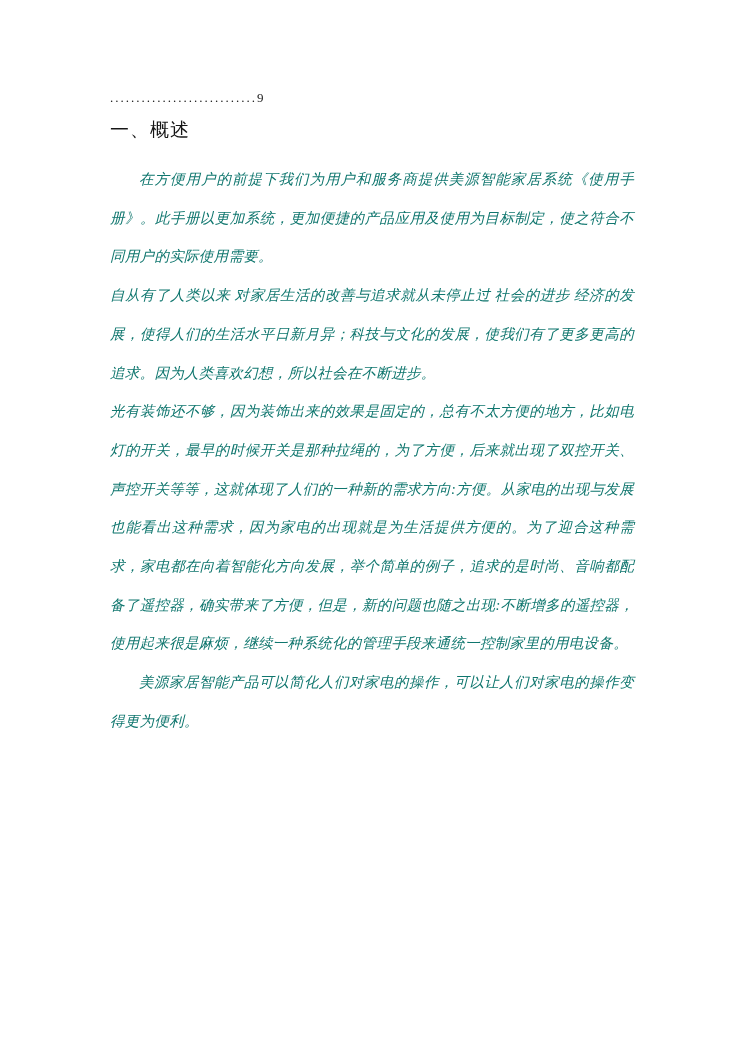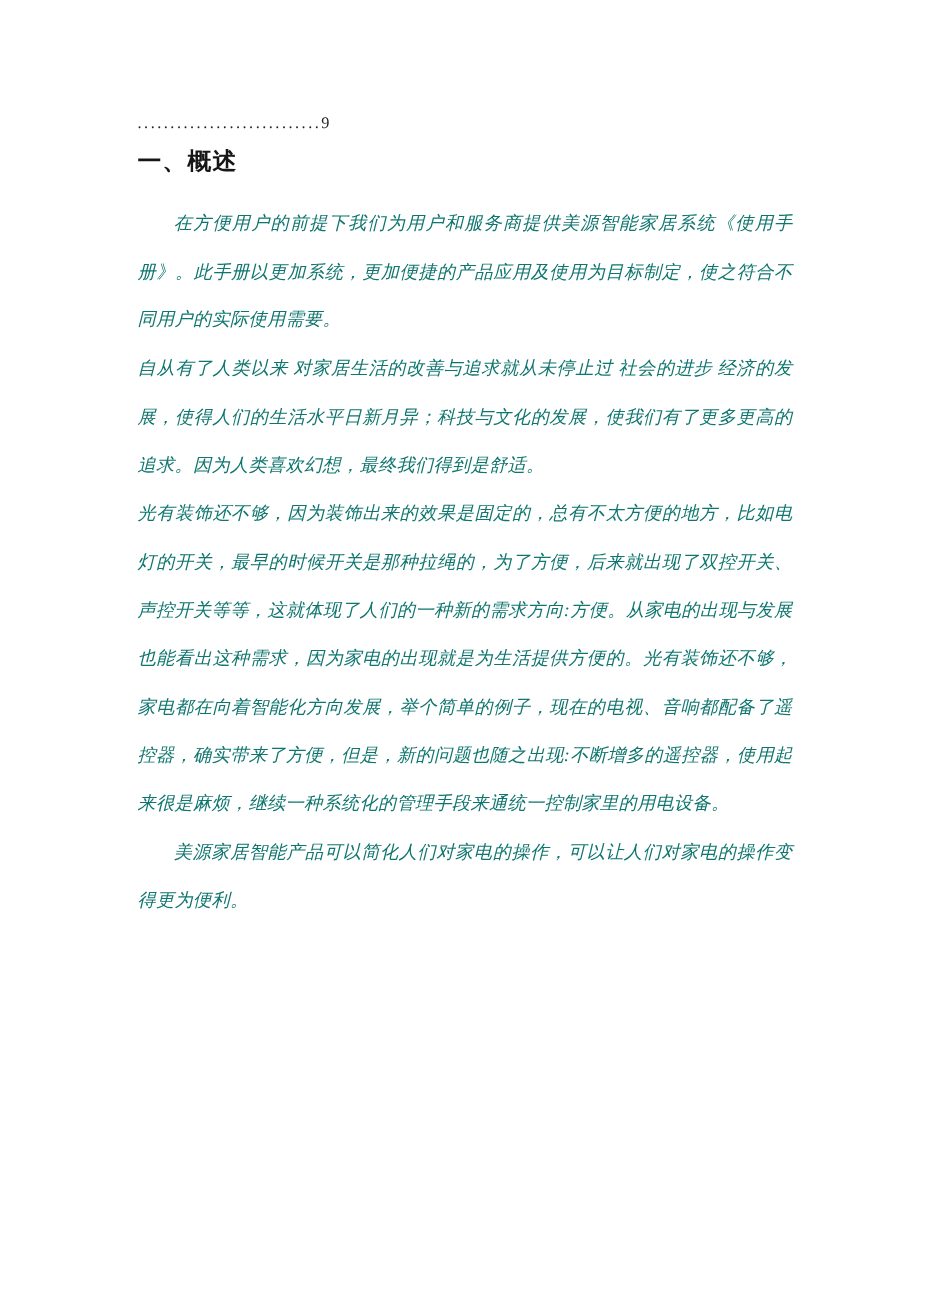--- a/index.html
+++ b/index.html
@@ -26,21 +26,21 @@
     color: #222222;
     white-space: nowrap;
   }
   .toc-line .toc-page-num {
     letter-spacing: 0;
     font-size: 13px;
   }
   h1.doc-h1 {
     font-size: 19px;
     line-height: 24px;
-    font-weight: bold;
+    font-weight: normal;
     margin: 0 0 18px 0;
     letter-spacing: 1px;
     font-family: "Liberation Serif", serif;
   }
   h2.doc-h2 {
     font-size: 17px;
     line-height: 35px;
     font-weight: bold;
     margin: 0;
     letter-spacing: 1px;
@@ -68,21 +68,21 @@
 
   <div class="toc-line">
     <span>............................</span><span class="toc-page-num">9</span>
   </div>
 
   <h1 class="doc-h1">一、概述</h1>
 
   <p class="body-para indent">在方便用户的前提下我们为用户和服务商提供美源智能家居系统《使用手册》。此手册以更加系统，更加便捷的产品应用及使用为目标制定，使之符合不同用户的实际使用需要。</p>
 
 
-  <p class="body-para">自从有了人类以来 对家居生活的改善与追求就从未停止过 社会的进步 经济的发展，使得人们的生活水平日新月异；科技与文化的发展，使我们有了更多更高的追求。因为人类喜欢幻想，最终我们得到是舒适。</p>
+  <p class="body-para">自从有了人类以来 对家居生活的改善与追求就从未停止过 社会的进步 经济的发展，使得人们的生活水平日新月异；科技与文化的发展，使我们有了更多更高的追求。因为人类喜欢幻想，所以社会在不断进步。</p>
 
 
-  <p class="body-para">光有装饰还不够，因为装饰出来的效果是固定的，总有不太方便的地方，比如电灯的开关，最早的时候开关是那种拉绳的，为了方便，后来就出现了双控开关、声控开关等等，这就体现了人们的一种新的需求方向:方便。从家电的出现与发展也能看出这种需求，因为家电的出现就是为生活提供方便的。光有装饰还不够，家电都在向着智能化方向发展，举个简单的例子，现在的电视、音响都配备了遥控器，确实带来了方便，但是，新的问题也随之出现:不断增多的遥控器，使用起来很是麻烦，继续一种系统化的管理手段来通统一控制家里的用电设备。</p>
+  <p class="body-para">光有装饰还不够，因为装饰出来的效果是固定的，总有不太方便的地方，比如电灯的开关，最早的时候开关是那种拉绳的，为了方便，后来就出现了双控开关、声控开关等等，这就体现了人们的一种新的需求方向:方便。从家电的出现与发展也能看出这种需求，因为家电的出现就是为生活提供方便的。为了迎合这种需求，家电都在向着智能化方向发展，举个简单的例子，追求的是时尚、音响都配备了遥控器，确实带来了方便，但是，新的问题也随之出现:不断增多的遥控器，使用起来很是麻烦，继续一种系统化的管理手段来通统一控制家里的用电设备。</p>
 
   <p class="body-para indent">美源家居智能产品可以简化人们对家电的操作，可以让人们对家电的操作变得更为便利。</p>
 
 
 </div>
 
 </body></html>

